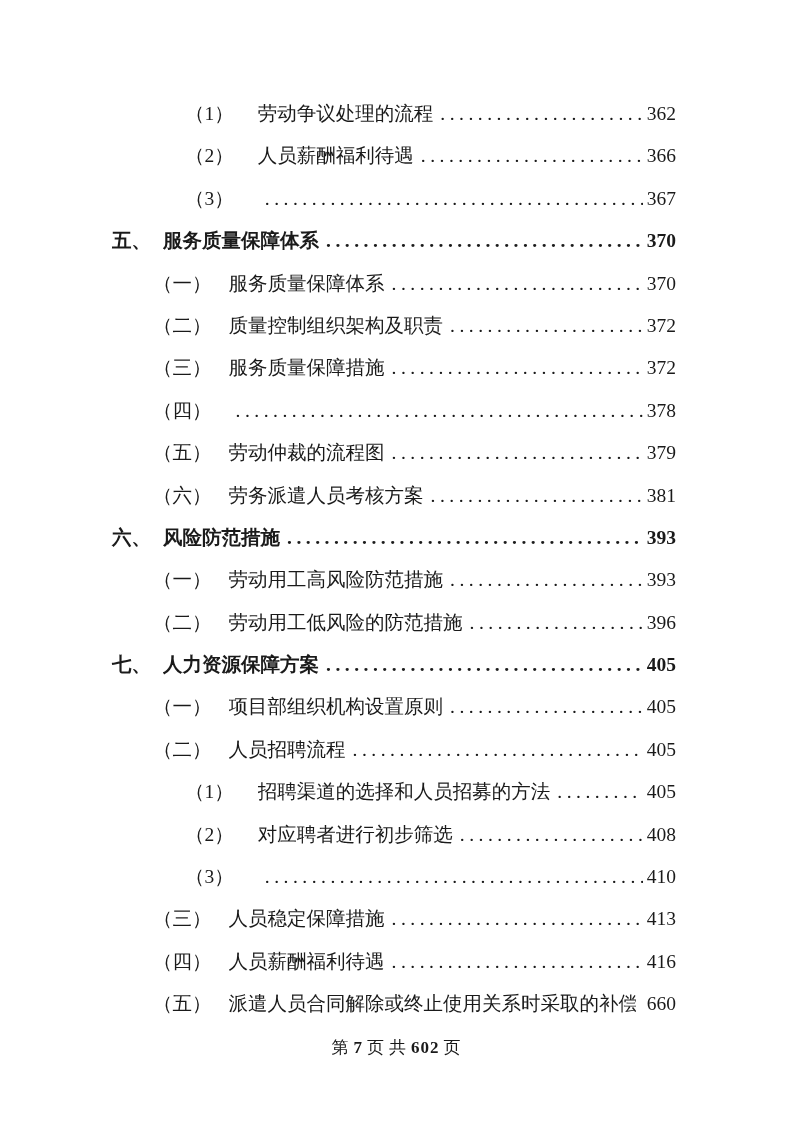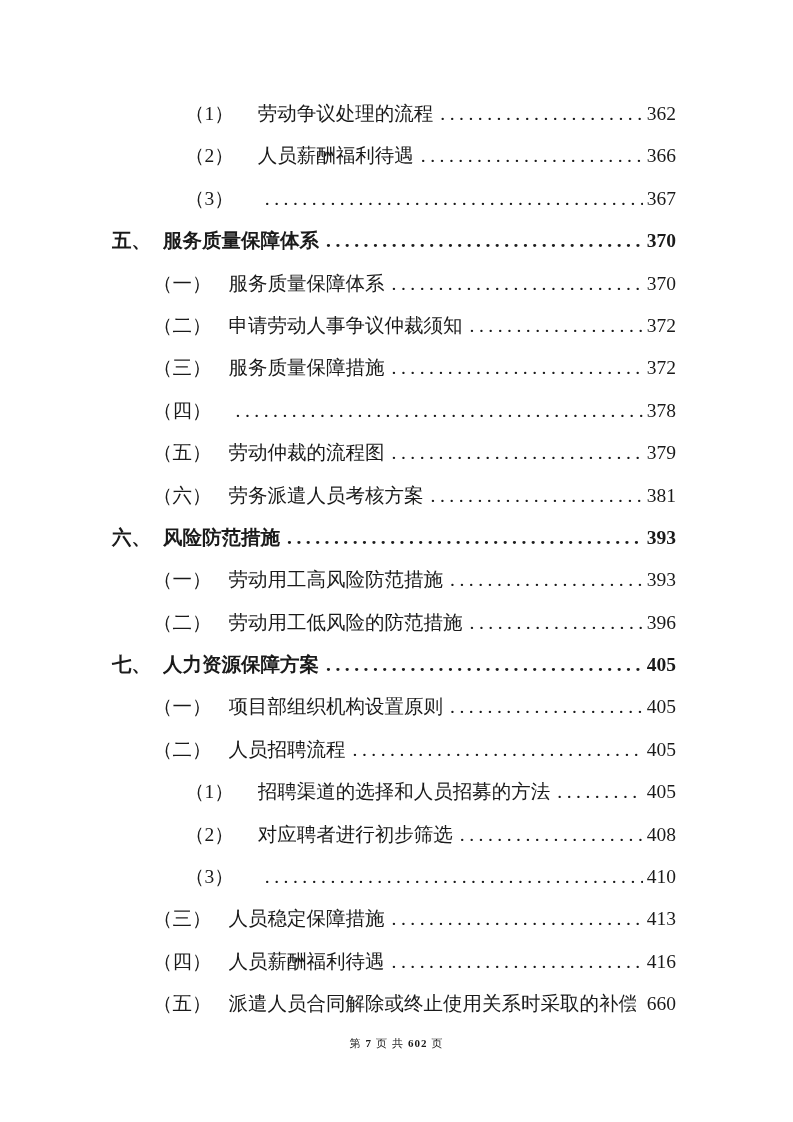--- a/index.html
+++ b/index.html
@@ -44,21 +44,21 @@
     letter-spacing: 4.5px;
     margin: 0 4px 0 7px;
     min-width: 0;
   }
   .toc-row .pg { flex: 0 0 auto; }
   .footer {
     position: absolute;
     left: 0; right: 0;
     top: 1036px;
     text-align: center;
-    font-size: 11px;
+    font-size: 17px;
     color: #1a1a1a;
     letter-spacing: 1px;
   }
   .footer .n { font-weight: 700; padding: 0 2px; }
   .footer .w { padding: 0 2px; }
 </style>
 </head>
 <body>
 
 <div class="page">
@@ -88,21 +88,21 @@
       <span class="pg">370</span>
     </a>
       <a class="toc-row lvl2">
       <span class="num">（一）</span>
       <span class="title">服务质量保障体系</span>
       <span class="leader">..........................................................................................</span>
       <span class="pg">370</span>
     </a>
       <a class="toc-row lvl2">
       <span class="num">（二）</span>
-      <span class="title">申请劳动人事争议仲裁须知</span>
+      <span class="title">质量控制组织架构及职责</span>
       <span class="leader">..........................................................................................</span>
       <span class="pg">372</span>
     </a>
       <a class="toc-row lvl2">
       <span class="num">（三）</span>
       <span class="title">服务质量保障措施</span>
       <span class="leader">..........................................................................................</span>
       <span class="pg">372</span>
     </a>
       <a class="toc-row lvl2">

